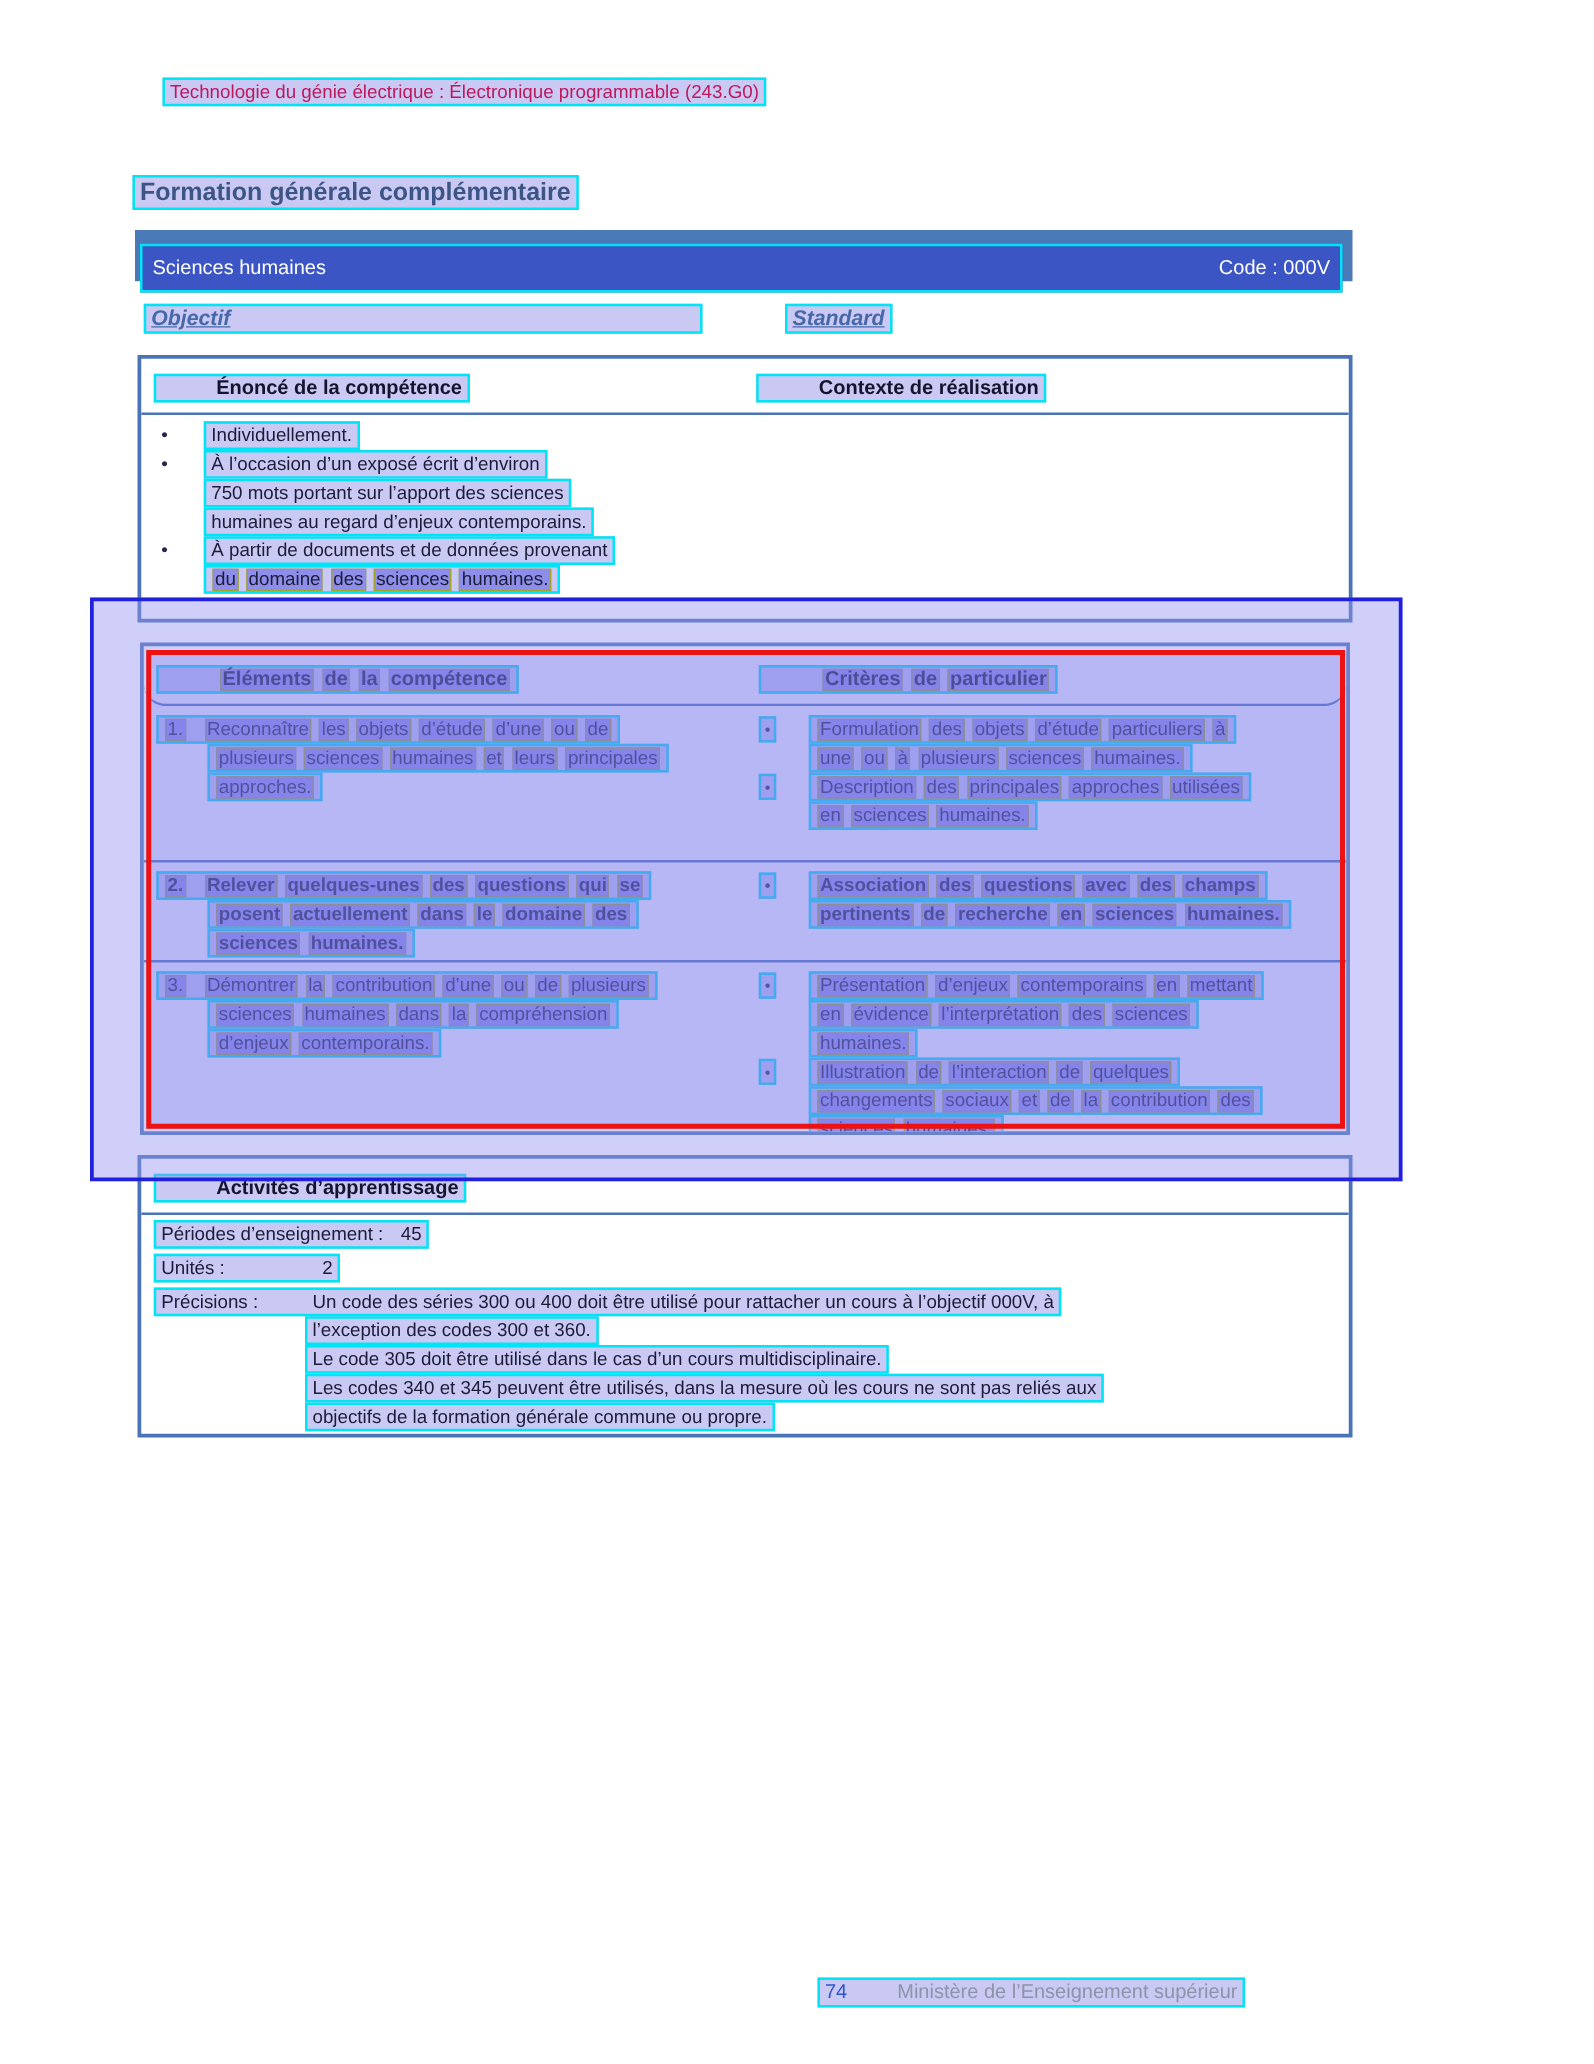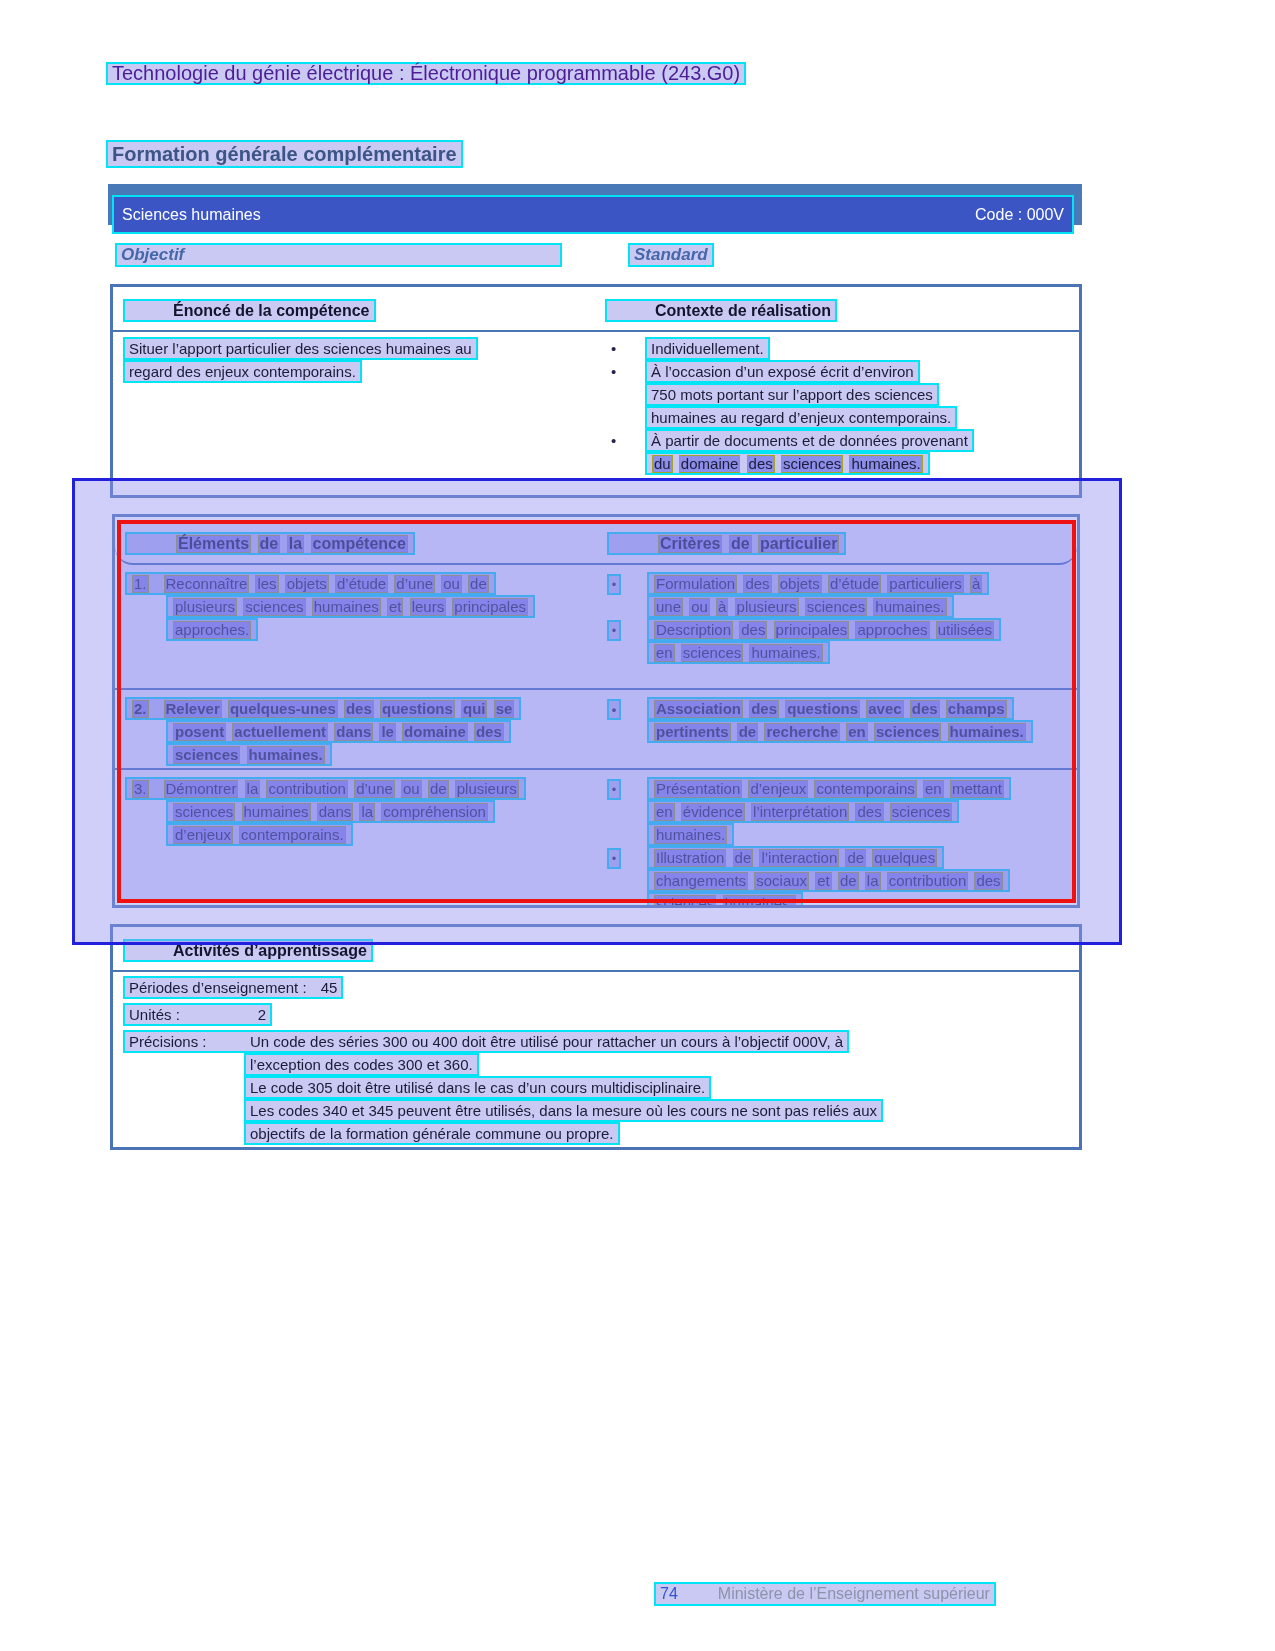--- a/index.html
+++ b/index.html
@@ -15,33 +15,33 @@
     padding:0 4px; line-height:19px; font-size:15px; white-space:nowrap;
   }
   .w {
     display:inline-block; border:1px solid var(--word_box_border);
     background:var(--word_box_fill); padding:0 1px; margin:0 1px; line-height:16px;
   }
   .w.num { margin-right:14px; }
   .hdr-hl { font-weight:bold; font-size:16px; color:var(--navy_text);padding-left:48px; }
   
   #running-header { position:absolute; left:106px; top:62px; }
-  #running-header .hl { color:#4c1d95; font-size:20px; }
+  #running-header .hl { color:#be185d; font-size:15px;margin-left:24px; }
   #doc-title { position:absolute; left:106px; top:140px; }
   #doc-title .hl { color:var(--heading_blue); font-size:20px; font-weight:bold; line-height:24px; }
   #band { position:absolute; left:108px; top:184px; width:974px; height:41px; background:var(--band_blue); }
   #band-row {
     position:absolute; left:4px; top:11px; right:8px; height:39px;
     background:var(--band_row_fill); border:2px solid var(--highlight_border);
     display:flex; justify-content:space-between; align-items:center;
     padding:0 8px; color:#ffffff; font-size:16px;
   }
   #objectif-box { position:absolute; left:115px; top:243px; width:447px; }
   #standard-box { position:absolute; left:628px; top:243px;text-align:right; }
-  .obj-label { font-style:italic; font-weight:bold; font-size:17px; color:var(--accent_blue_text); line-height:20px; }
+  .obj-label { font-style:italic; font-weight:bold; font-size:17px; color:var(--accent_blue_text); line-height:20px;text-decoration:underline; }
   
   .tbl { position:absolute; border:3px solid var(--table_border); background:#ffffff; overflow:hidden; }
   #t1 { left:110px; top:284px; width:972px; height:214px; }
   #t2 { left:112px; top:514px; width:968px; height:394px; }
   #t3 { left:110px; top:924px; width:972px; height:226px; }
   .thead {
     display:grid; grid-template-columns:482px 1fr;
     padding:12px 0 8px 10px; border-bottom:2px solid var(--table_border);
   }
   #t2 .thead { padding-top:15px;border-radius:18px; }
@@ -107,24 +107,20 @@
   <div id="standard-box">
     <span class="hl obj-label">Standard</span>
   </div>
 
   <div id="t1" class="tbl">
     <div class="thead">
       <div><span class="hl hdr-hl">Énoncé de la compétence</span></div>
       <div><span class="hl hdr-hl">Contexte de réalisation</span></div>
     </div>
     <div class="tbody">
-      <div id="t1-left">
-          <div class="line"><span class="hl">Situer l’apport particulier des sciences humaines au</span></div>
-          <div class="line"><span class="hl">regard des enjeux contemporains.</span></div>
-        </div>
       <div id="t1-bullets">
           <div class="line"><span class="bullet">•</span><span class="hl">Individuellement.</span></div>
           <div class="line"><span class="bullet">•</span><span class="hl">À l’occasion d’un exposé écrit d’environ</span></div>
           <div class="line cont"><span class="hl">750 mots portant sur l’apport des sciences</span></div>
           <div class="line cont"><span class="hl">humaines au regard d’enjeux contemporains.</span></div>
           <div class="line"><span class="bullet">•</span><span class="hl">À partir de documents et de données provenant</span></div>
           <div class="line cont"><span class="hl"><span class="w">du</span> <span class="w">domaine</span> <span class="w">des</span> <span class="w">sciences</span> <span class="w">humaines.</span> </span></div>
         </div>
     </div>
   </div>

